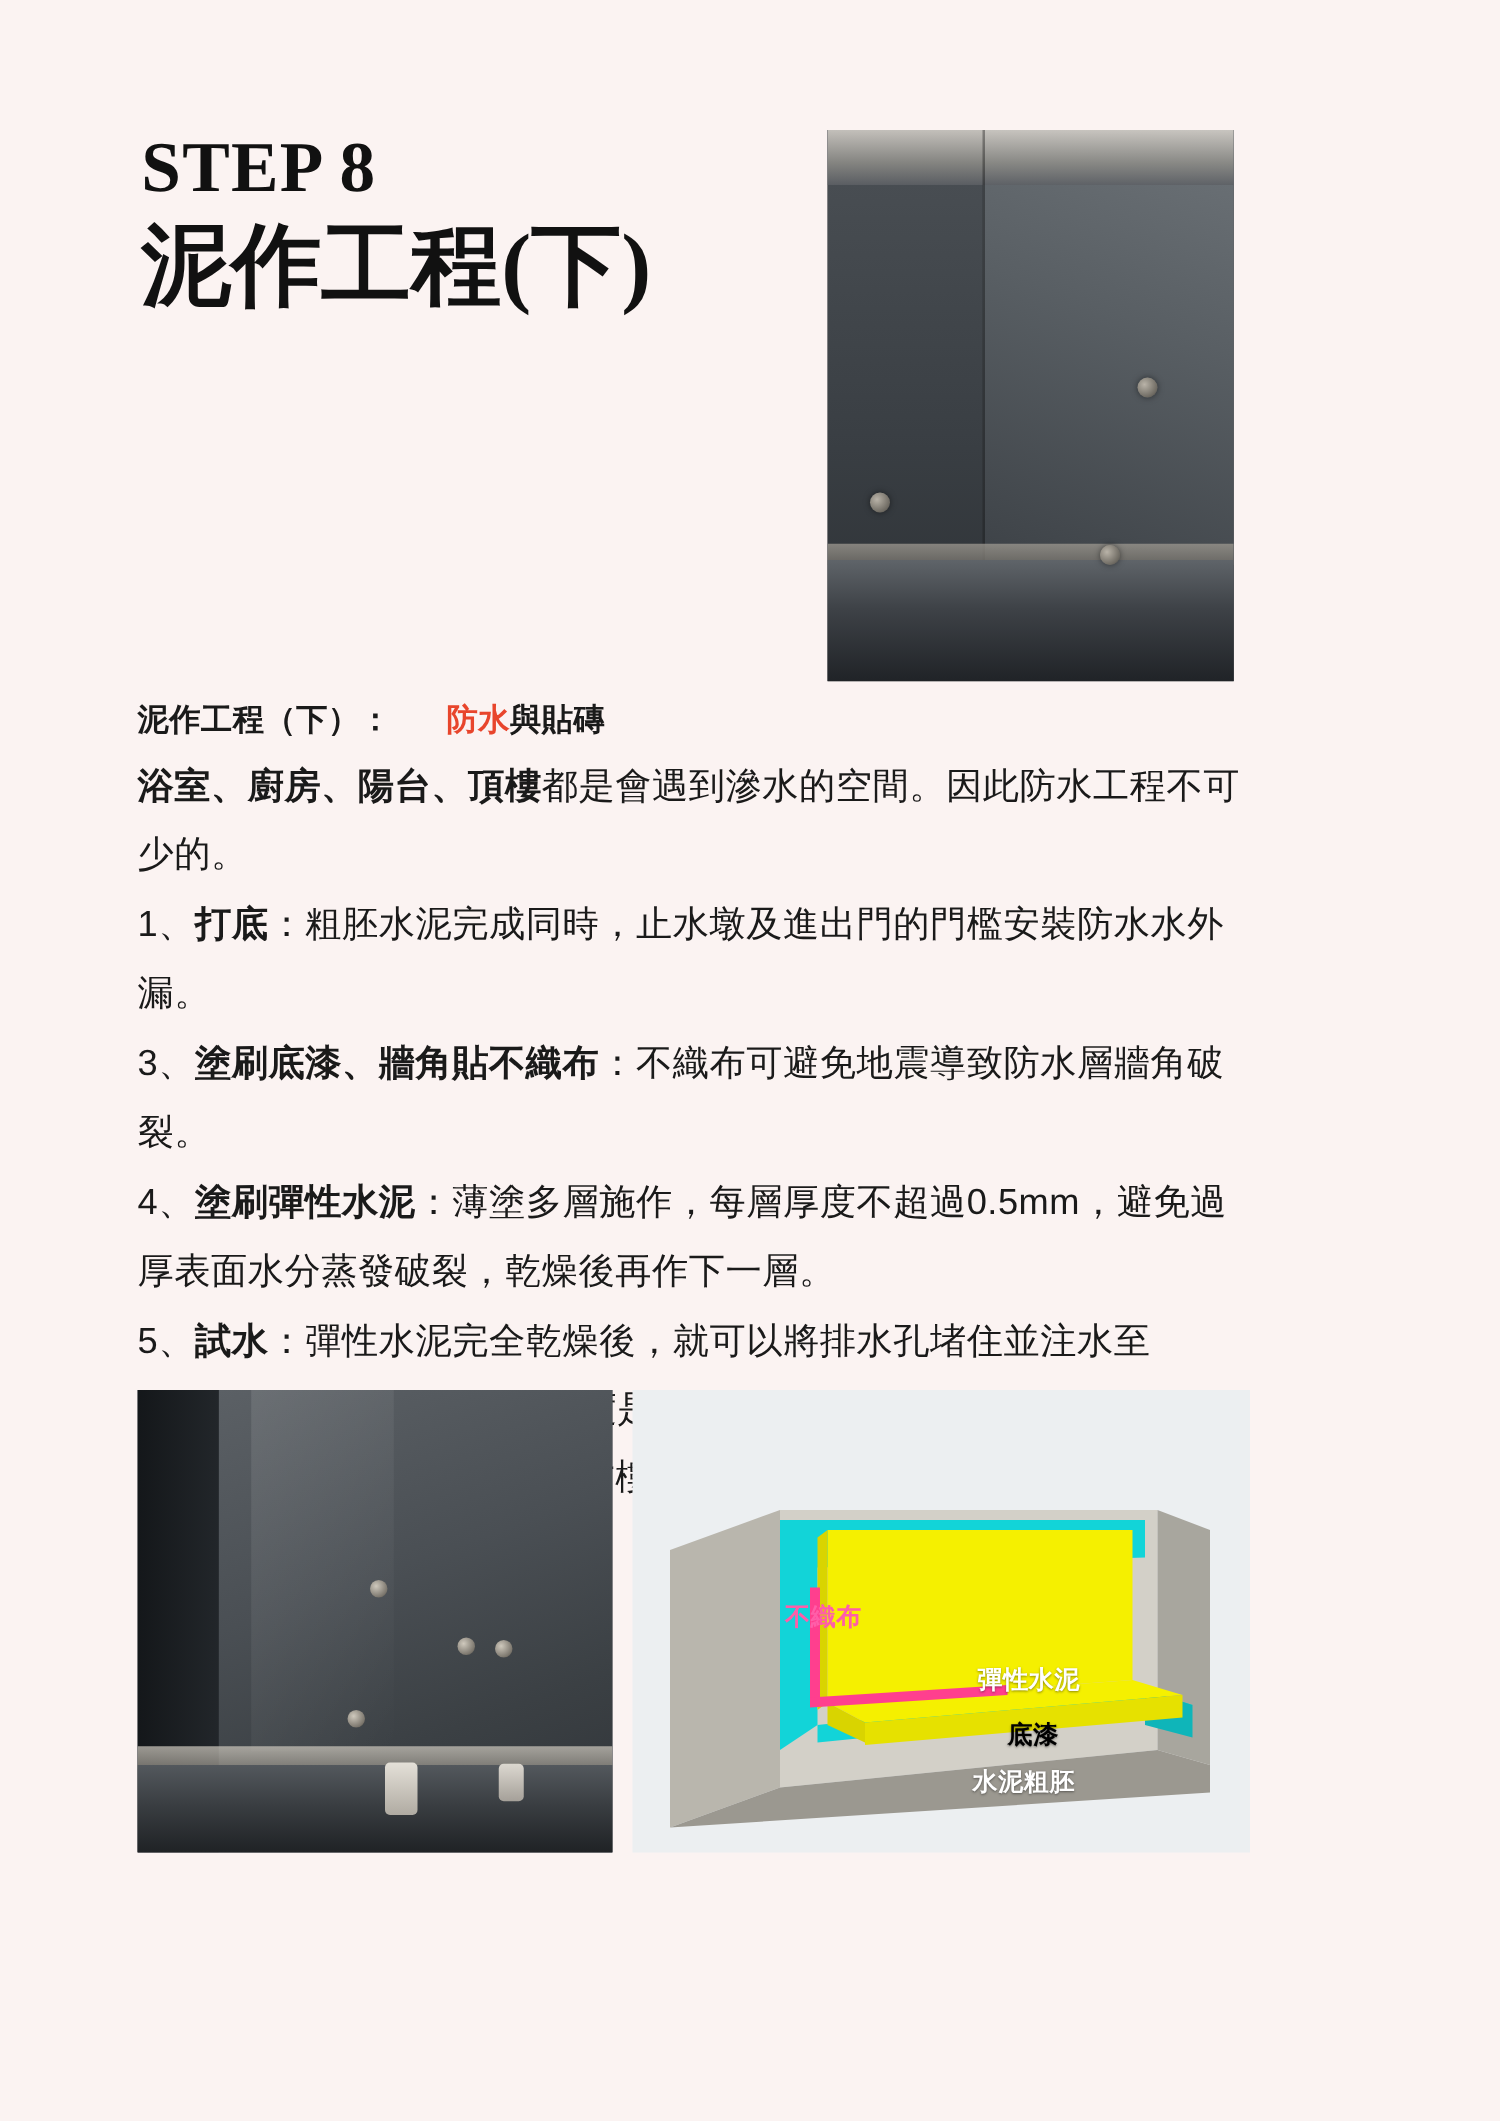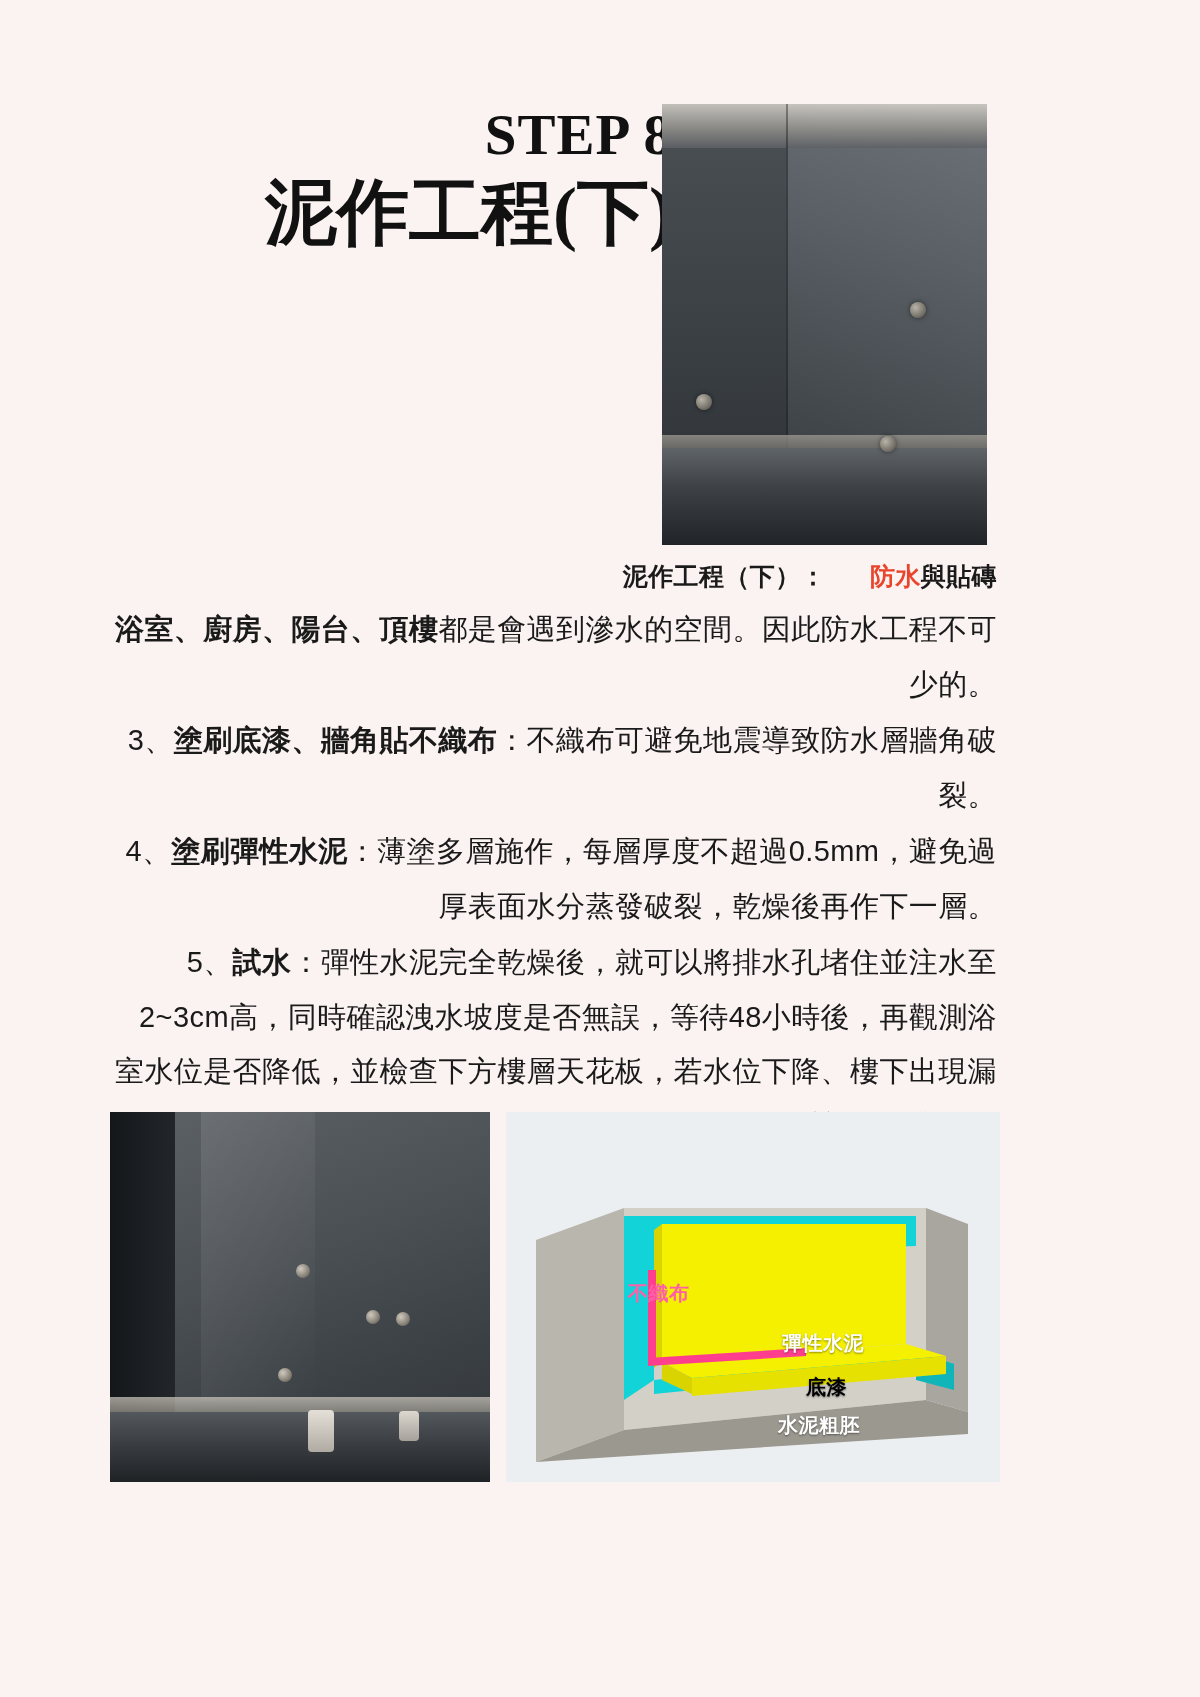--- a/index.html
+++ b/index.html
@@ -13,21 +13,20 @@
     font-family: "Liberation Sans", sans-serif;
     color: #1a1a1a;
     position: relative;
     overflow: hidden;
   }
   .page {
     position: relative;
     width: 1200px;
     height: 1697px;
     box-sizing: border-box;
-    text-align: right;
   }
 
   
   .header {
     position: absolute;
     left: 113px;
     top: 105px;
     width: 560px;
   }
   .step-label {
@@ -233,20 +232,21 @@
     <div class="pipe" style="left:218px; top:332px;"></div>
   </div>
 
   <div class="content">
 
     <p class="lead"><span>泥作工程（下）：</span><span class="accent">防水</span><span>與貼磚</span></p>
 
     <p><span class="bold">浴室、廚房、陽台、頂樓</span><span>都是會遇到滲水的空間。因此防水工程不可少的。</span></p>
 
 
+    <p class="list-item"><span>1、</span><span class="bold">打底</span><span>：粗胚水泥完成同時，止水墩及進出門的門檻安裝防水水外漏。</span></p>
 
 
     <p class="list-item"><span>3、</span><span class="bold">塗刷底漆、牆角貼不織布</span><span>：不織布可避免地震導致防水層牆角破裂。</span></p>
 
     <p class="list-item"><span>4、</span><span class="bold">塗刷彈性水泥</span><span>：薄塗多層施作，每層厚度不超過0.5mm，避免過厚表面水分蒸發破裂，乾燥後再作下一層。</span></p>
 
     <p class="list-item"><span>5、</span><span class="bold">試水</span><span>：彈性水泥完全乾燥後，就可以將排水孔堵住並注水至2~3cm高，同時確認洩水坡度是否無誤，等待48小時後，再觀測浴室水位是否降低，並檢查下方樓層天花板，若水位下降、樓下出現漏水，就需要重新施作防水。</span></p>
   </div>
 
   <div class="bottom-row">

